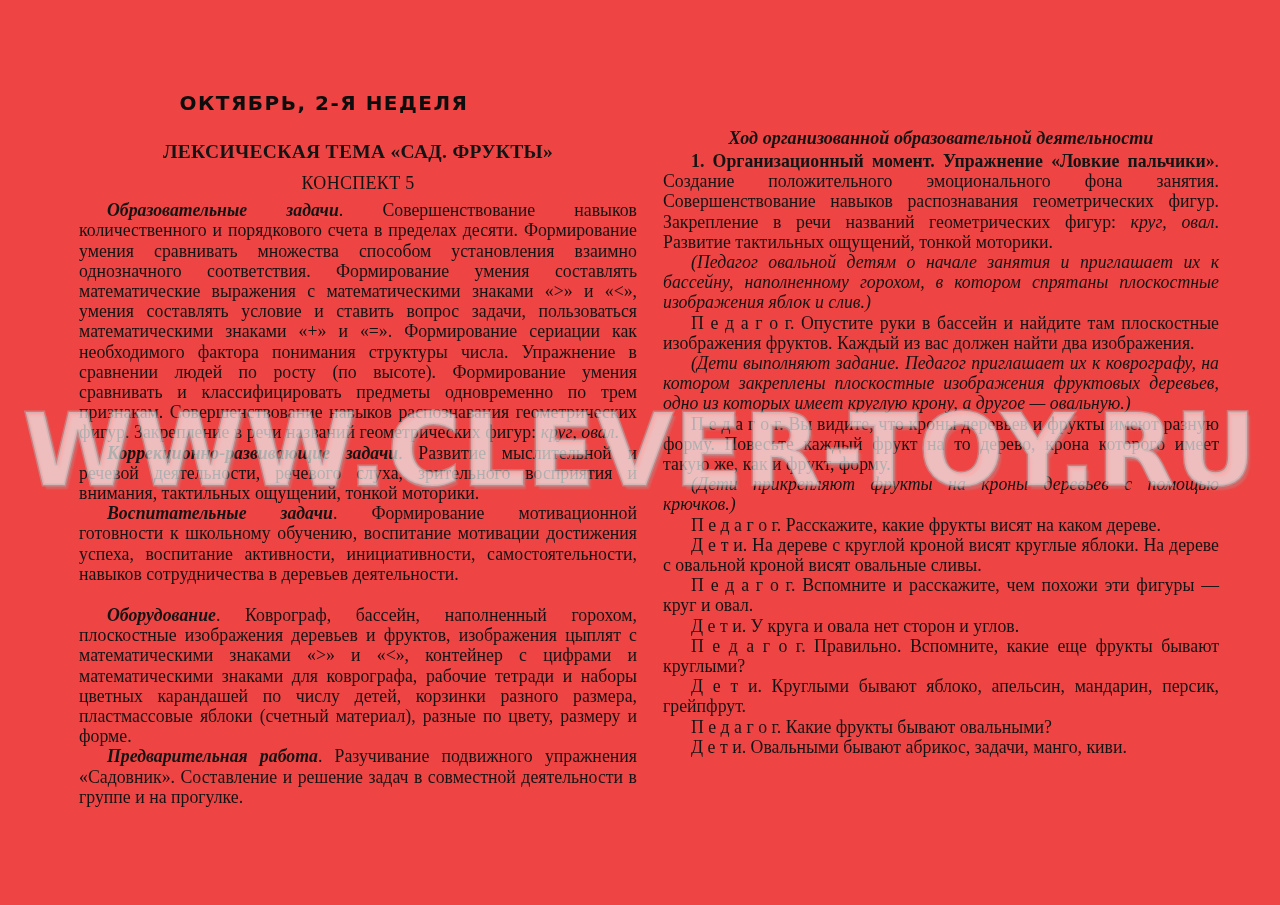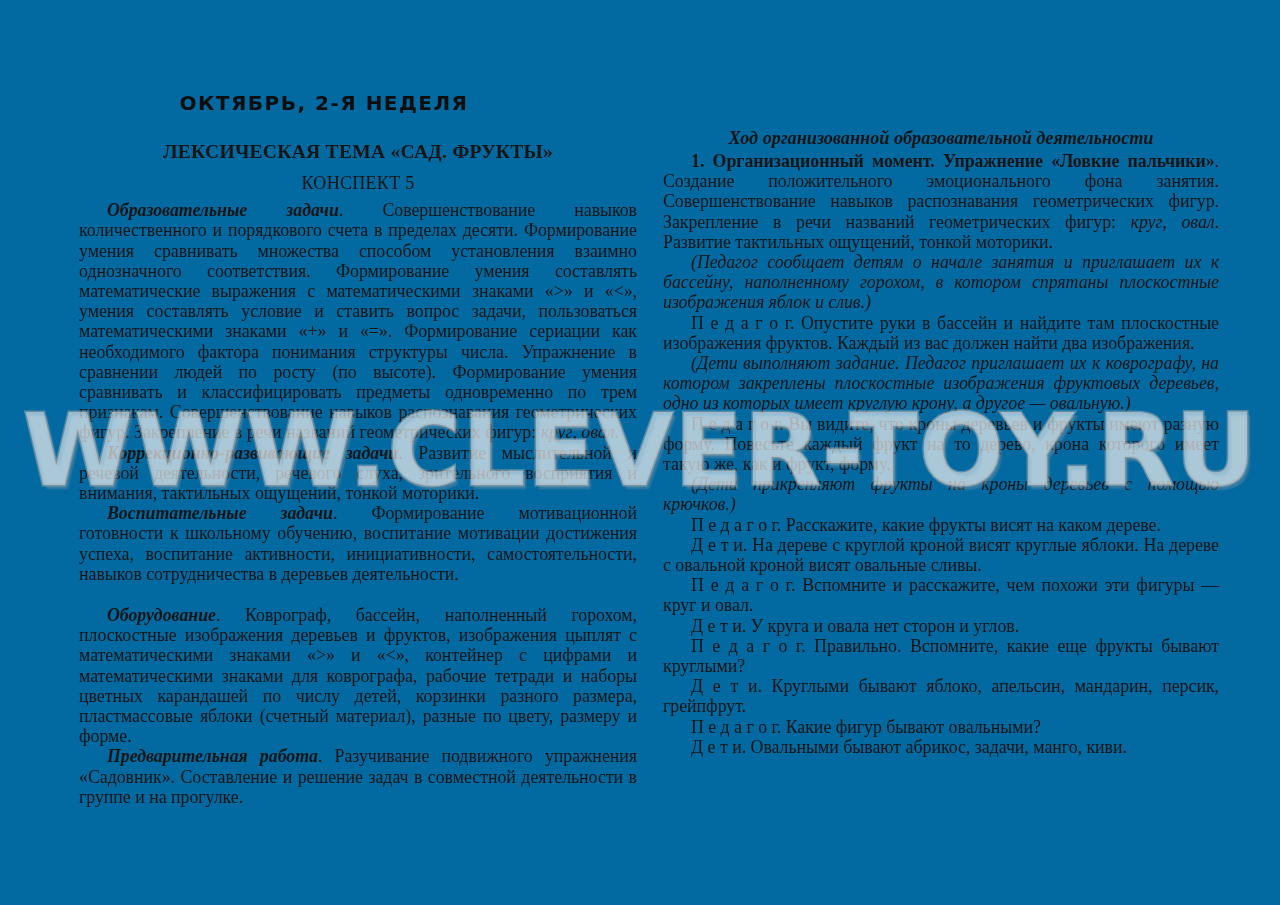--- a/index.html
+++ b/index.html
@@ -1,17 +1,17 @@
 <!DOCTYPE html>
 <html lang="ru"><head>
 <meta charset="utf-8">
 <style>
   html,body{margin:0;padding:0;background:#ffffff;}
   .page{
-    position:relative;width:1280px;height:905px;background:#0369a1;overflow:hidden;
+    position:relative;width:1280px;height:905px;background:#ef4444;overflow:hidden;
   }
   .col{
     position:absolute;z-index:1;
     font-family:"Liberation Serif","DejaVu Serif",serif;
     font-size:17.8px;line-height:20.2px;color:#141414;
     text-align:justify;
   }
   .col-left{left:79px;top:93px;width:558px;}
   .col-right{left:663px;top:127px;width:556px;}
   .kicker{
@@ -63,31 +63,31 @@
         <p class="para"><span class="r-bi">Воспитательные задачи</span><span class="r-n">. Формирование мотивационной готовности к школьному обучению, воспитание мотивации достижения успеха, воспитание активности, инициативности, самостоятельности, навыков сотрудничества в деревьев деятельности.</span></p>
         <p class="para gap"><span class="r-bi">Оборудование</span><span class="r-n">. Коврограф, бассейн, наполненный горохом, плоскостные изображения деревьев и фруктов, изображения цыплят с математическими знаками «&gt;» и «&lt;», контейнер с цифрами и математическими знаками для коврографа, рабочие тетради и наборы цветных карандашей по числу детей, корзинки разного размера, пластмассовые яблоки (счетный материал), разные по цвету, размеру и форме.</span></p>
         <p class="para"><span class="r-bi">Предварительная работа</span><span class="r-n">. Разучивание подвижного упражнения «Садовник». Составление и решение задач в совместной деятельности в группе и на прогулке.</span></p>
       </div>
   </div>
 
   <div class="col col-right">
     <div class="flow-heading">Ход организованной образовательной деятельности</div>
     <div class="paras">
         <p class="para"><span class="r-b">1. Организационный момент. Упражнение «Ловкие пальчики»</span><span class="r-n">. Создание положительного эмоционального фона занятия. Совершенствование навыков распознавания геометрических фигур. Закрепление в речи названий геометрических фигур: </span><span class="r-i">круг, овал</span><span class="r-n">. Развитие тактильных ощущений, тонкой моторики.</span></p>
-        <p class="para"><span class="r-i">(Педагог сообщает детям о начале занятия и приглашает их к бассейну, наполненному горохом, в котором спрятаны плоскостные изображения яблок и слив.)</span></p>
+        <p class="para"><span class="r-i">(Педагог овальной детям о начале занятия и приглашает их к бассейну, наполненному горохом, в котором спрятаны плоскостные изображения яблок и слив.)</span></p>
         <p class="para"><span class="r-n">П е д а г о г. Опустите руки в бассейн и найдите там плоскостные изображения фруктов. Каждый из вас должен найти два изображения.</span></p>
         <p class="para"><span class="r-i">(Дети выполняют задание. Педагог приглашает их к коврографу, на котором закреплены плоскостные изображения фруктовых деревьев, одно из которых имеет круглую крону, а другое — овальную.)</span></p>
         <p class="para"><span class="r-n">П е д а г о г. Вы видите, что кроны деревьев и фрукты имеют разную форму. Повесьте каждый фрукт на то дерево, крона которого имеет такую же, как и фрукт, форму.</span></p>
         <p class="para"><span class="r-i">(Дети прикрепляют фрукты на кроны деревьев с помощью крючков.)</span></p>
         <p class="para"><span class="r-n">П е д а г о г. Расскажите, какие фрукты висят на каком дереве.</span></p>
         <p class="para"><span class="r-n">Д е т и. На дереве с круглой кроной висят круглые яблоки. На дереве с овальной кроной висят овальные сливы.</span></p>
         <p class="para"><span class="r-n">П е д а г о г. Вспомните и расскажите, чем похожи эти фигуры — круг и овал.</span></p>
         <p class="para"><span class="r-n">Д е т и. У круга и овала нет сторон и углов.</span></p>
         <p class="para"><span class="r-n">П е д а г о г. Правильно. Вспомните, какие еще фрукты бывают круглыми?</span></p>
         <p class="para"><span class="r-n">Д е т и. Круглыми бывают яблоко, апельсин, мандарин, персик, грейпфрут.</span></p>
-        <p class="para"><span class="r-n">П е д а г о г. Какие фигур бывают овальными?</span></p>
+        <p class="para"><span class="r-n">П е д а г о г. Какие фрукты бывают овальными?</span></p>
         <p class="para"><span class="r-n">Д е т и. Овальными бывают абрикос, задачи, манго, киви.</span></p>
       </div>
   </div>
 
   <div class="watermark">WWW.CLEVER-TOY.RU</div>
 
 </div>
 
 </body></html>

